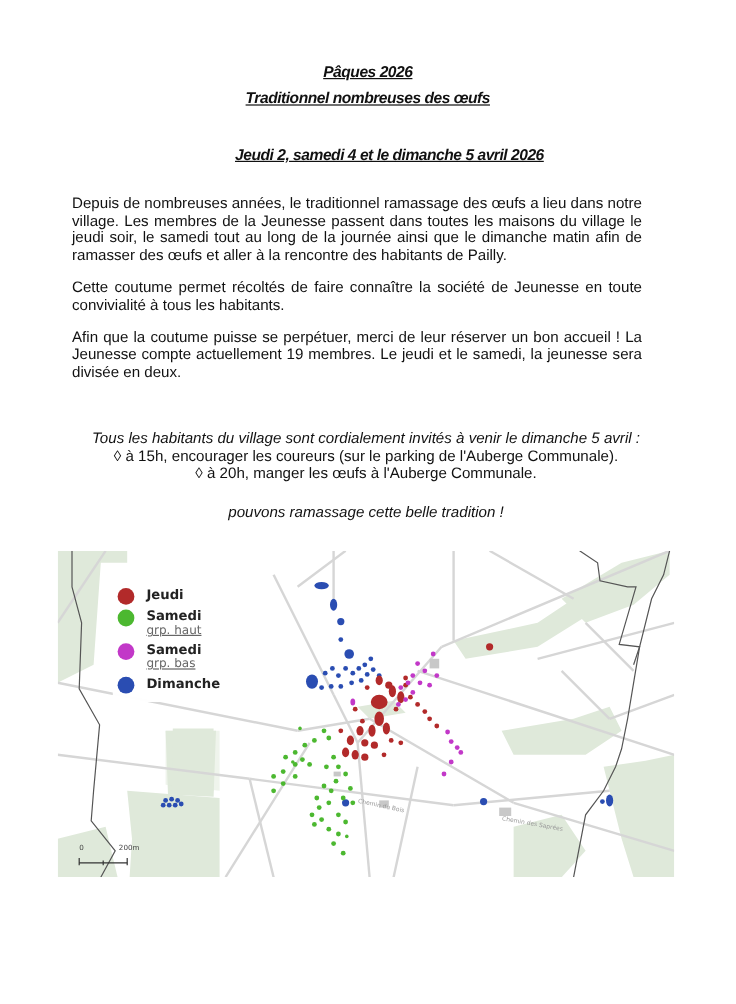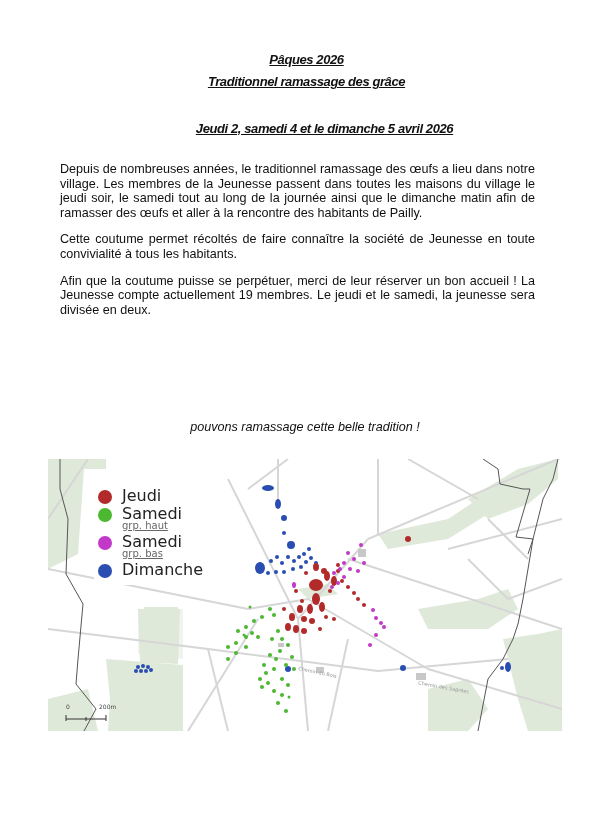--- a/index.html
+++ b/index.html
@@ -88,22 +88,22 @@
     .legend-dot {
       width: 14px;
       height: 14px;
       border-radius: 50%;
       margin-right: 10px;
       margin-top: 1px;
       flex: 0 0 14px;
     }
     .legend-text { display: flex; flex-direction: column; }
     .legend-label {
-      font-size: 16px;
-      font-weight: normal;
+      font-size: 11px;
+      font-weight: bold;
       color: #222;
       line-height: 13px;
     }
     .legend-sub {
       font-size: 10px;
       color: #666;
       line-height: 12px;
       text-decoration: underline;
     }
     .scale {
@@ -121,30 +121,35 @@
       font-family: "DejaVu Sans", sans-serif;
       white-space: nowrap;
     }
   </style>
 </head>
 <body>
 
 <div class="page">
 
   <div class="title t1">Pâques 2026</div>
-  <div class="title t2">Traditionnel ramassage des grâce</div>
+  <div class="title t2">Traditionnel nombreuses des œufs</div>
   <div class="title t3">Jeudi 2, samedi 4 et le dimanche 5 avril 2026</div>
 
   <div class="body-text p1">
     <p>Depuis de nombreuses années, le traditionnel ramassage des œufs a lieu dans notre village. Les membres de la Jeunesse passent dans toutes les maisons du village le jeudi soir, le samedi tout au long de la journée ainsi que le dimanche matin afin de ramasser des œufs et aller à la rencontre des habitants de Pailly.</p>
     <p>Cette coutume permet récoltés de faire connaître la société de Jeunesse en toute convivialité à tous les habitants.</p>
     <p>Afin que la coutume puisse se perpétuer, merci de leur réserver un bon accueil ! La Jeunesse compte actuellement 19 membres. Le jeudi et le samedi, la jeunesse sera divisée en deux.</p>
   </div>
 
 
+  <div class="center-block cb1">
+    <p class="italic">Tous les habitants du village sont cordialement invités à venir le dimanche 5 avril :</p>
+    <p>◊ à 15h, encourager les coureurs (sur le parking de l'Auberge Communale).</p>
+    <p>◊ à 20h, manger les œufs à l'Auberge Communale.</p>
+  </div>
 
   <div class="center-block cb2 italic">
     <p>pouvons ramassage cette belle tradition !</p>
   </div>
 
   <div class="map">
     <svg width="514" height="272" viewBox="0 0 514 272">
 
       <g fill="#dfe9da">
         <polygon points="0,0 58,0 58,10 36,10 30,95 0,110"></polygon>

